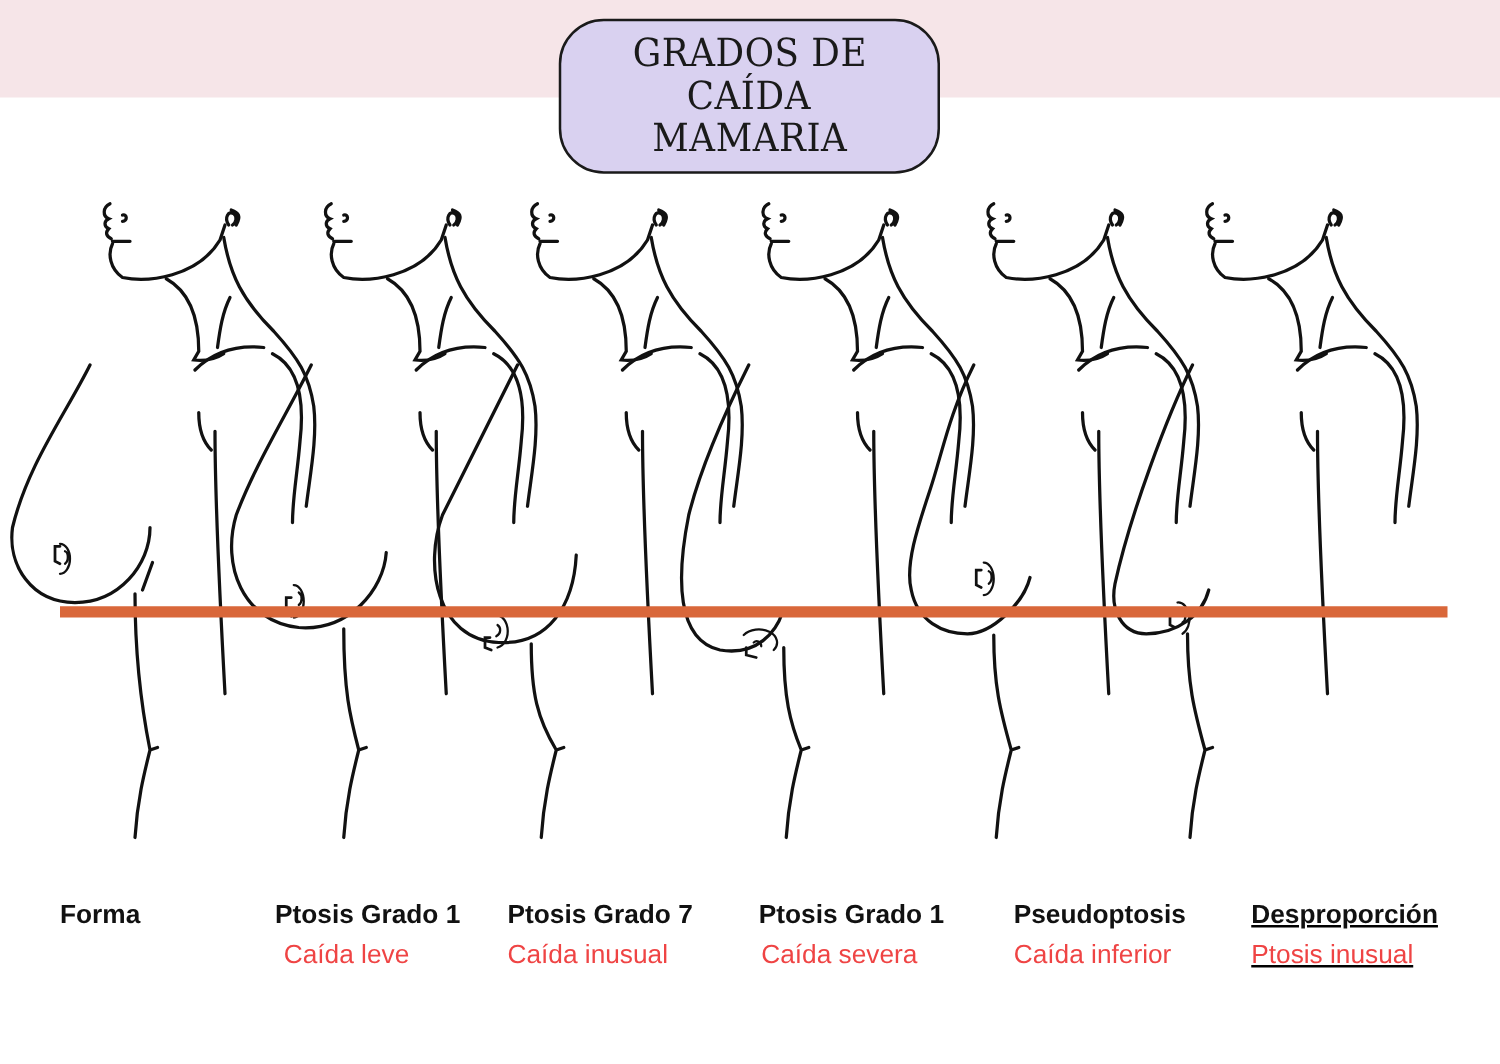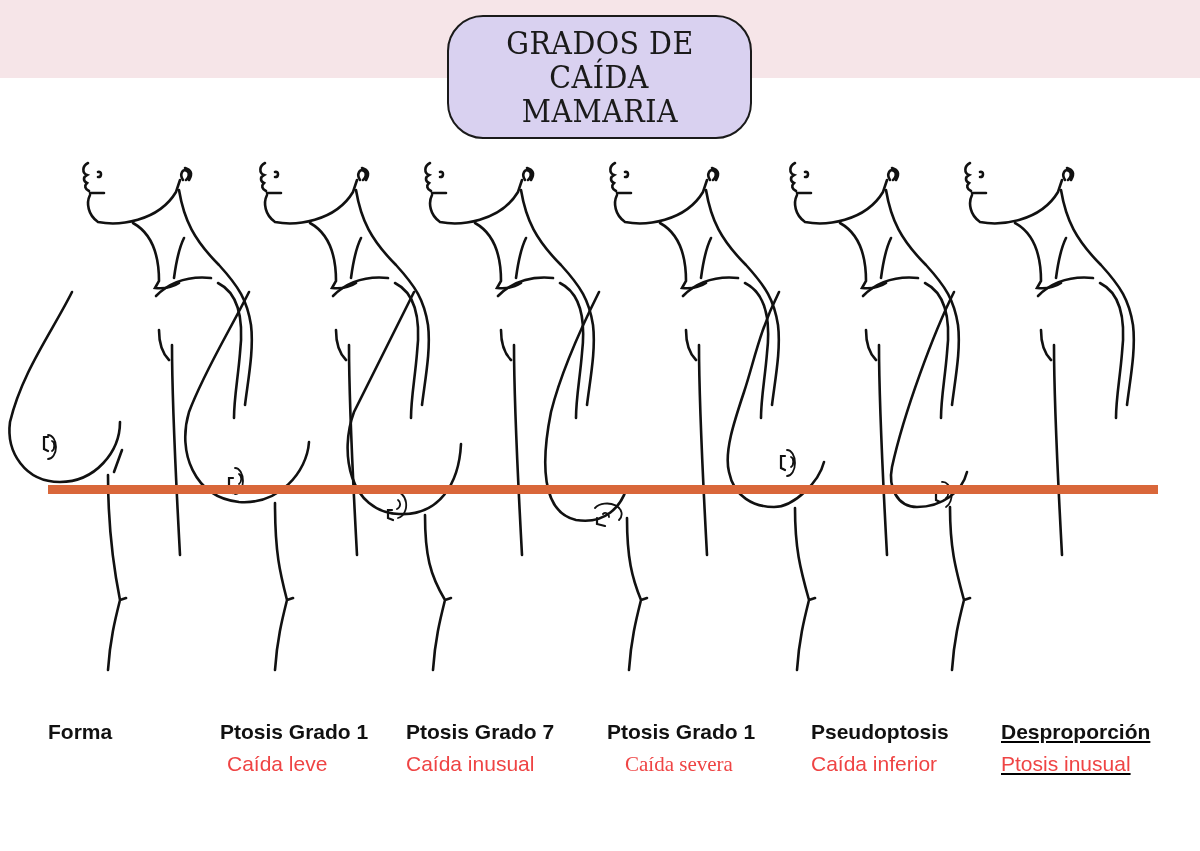--- a/index.html
+++ b/index.html
@@ -106,21 +106,21 @@
 <div class="label" style="left:220px;">
   <div class="name">Ptosis Grado 1</div>
   <div class="desc" style="margin-left:7px;">Caída leve</div>
 </div>
 <div class="label" style="left:406px;">
   <div class="name">Ptosis Grado 7</div>
   <div class="desc">Caída inusual</div>
 </div>
 <div class="label" style="left:607px;">
   <div class="name">Ptosis Grado 1</div>
-  <div class="desc" style="margin-left:18px;font-family:Liberation Serif, serif;">Caída severa</div>
+  <div class="desc" style="margin-left:2px;">Caída severa</div>
 </div>
 <div class="label" style="left:811px;">
   <div class="name">Pseudoptosis</div>
   <div class="desc">Caída inferior</div>
 </div>
 <div class="label" style="left:1001px;text-decoration:underline;">
   <div class="name">Desproporción</div>
   <div class="desc">Ptosis inusual</div>
 </div>
 

